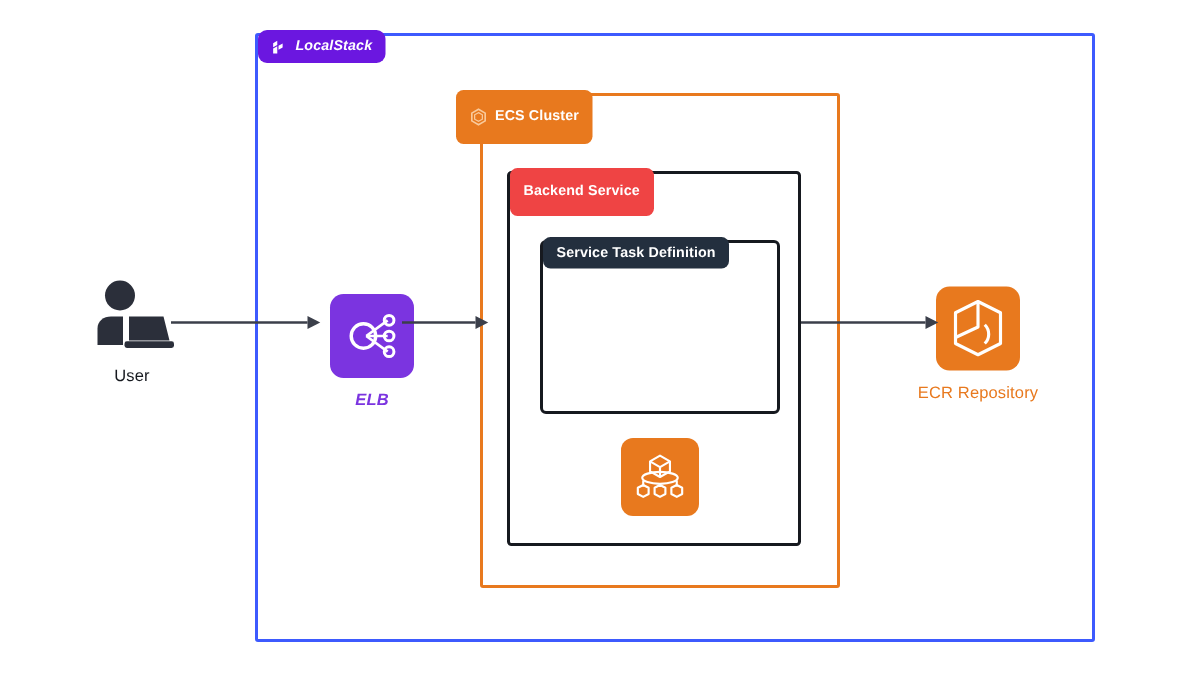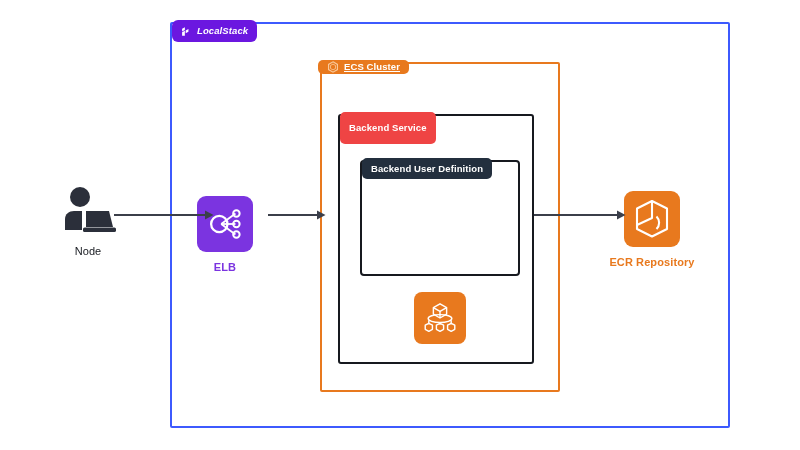--- a/index.html
+++ b/index.html
@@ -78,26 +78,25 @@
   }
   .badge-localstack {
     left: 172px;
     top: 20px;
     height: 22px;
     background: #6b17e0;
     border-radius: 6px;
     font-style: italic;
   }
   .badge-ecs {
-    left: 318px;
+    left: 304px;
     top: 60px;
-    height: 14px;
+    height: 36px;
     background: #e8791e;
     border-radius: 5px;
-    text-decoration: underline;
   }
   .badge-service {
     left: 340px;
     top: 112px;
     height: 32px;
     background: #ef4444;
     border-radius: 5px;
   }
   .badge-taskdef {
     left: 362px;
@@ -123,24 +122,24 @@
   }
   .node-label {
     margin-top: 9px;
     font-size: 11px;
     letter-spacing: 0.1px;
     text-align: center;
     white-space: nowrap;
   }
 
   .node-user  { left: 38px;  top: 186px; width: 100px; }
-  .node-elb   { left: 195px; top: 196px; width: 60px;  }
+  .node-elb   { left: 218px; top: 196px; width: 60px; font-style: italic;  }
   .node-node  { left: 372px; top: 190px; width: 136px; }
   .node-ecs   { left: 410px; top: 292px; width: 60px;  }
-  .node-ecr   { left: 602px; top: 191px; width: 100px; font-weight: bold; }
+  .node-ecr   { left: 602px; top: 191px; width: 100px; }
 
   .icon-square {
     width: 56px;
     height: 56px;
     border-radius: 9px;
     display: flex;
     align-items: center;
     justify-content: center;
   }
   .icon-square.sm {
@@ -197,33 +196,33 @@
       </svg>
     </span>
     <span class="badge-text">ECS Cluster</span>
   </div>
 
   <div class="badge badge-service">
     <span class="badge-text">Backend Service</span>
   </div>
 
   <div class="badge badge-taskdef">
-    <span class="badge-text">Backend User Definition</span>
+    <span class="badge-text">Service Task Definition</span>
   </div>
 
   <div class="node node-user">
     <div class="node-icon">
       <svg width="58" height="50" viewBox="0 0 58 50" aria-hidden="true">
         <circle cx="21" cy="11" r="10" fill="#2b2f3a"></circle>
         <path d="M6 44 L6 33 C6 28 10 25 15 25 L23 25 L23 44 Z" fill="#2b2f3a"></path>
         <path d="M27 25 L50 25 L54 41 L27 41 Z" fill="#2b2f3a"></path>
         <rect x="24" y="41.5" width="33" height="4.5" rx="1.6" fill="#2b2f3a"></rect>
       </svg>
     </div>
-    <div class="node-label label-user">Node</div>
+    <div class="node-label label-user">User</div>
   </div>
 
   <div class="node node-elb">
     <div class="node-icon icon-square sq-elb">
       <svg width="38" height="38" viewBox="0 0 40 40" aria-hidden="true">
         <line x1="16" y1="20" x2="31" y2="9" stroke="#ffffff" stroke-width="1.9"></line>
         <line x1="16" y1="20" x2="31" y2="20" stroke="#ffffff" stroke-width="1.9"></line>
         <line x1="16" y1="20" x2="31" y2="31" stroke="#ffffff" stroke-width="1.9"></line>
         <circle cx="14" cy="20" r="8.6" fill="none" stroke="#ffffff" stroke-width="2.4"></circle>
         <circle cx="32" cy="9" r="3.4" fill="none" stroke="#ffffff" stroke-width="2.1"></circle>

